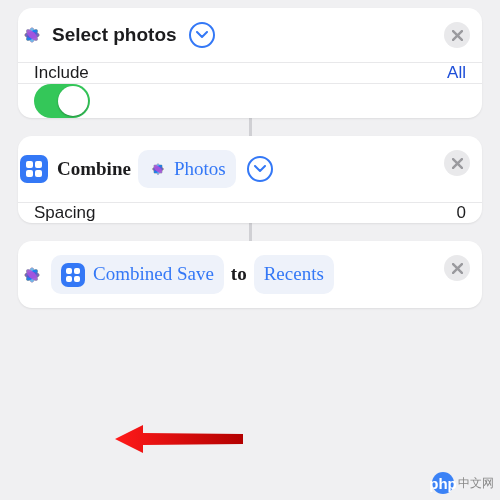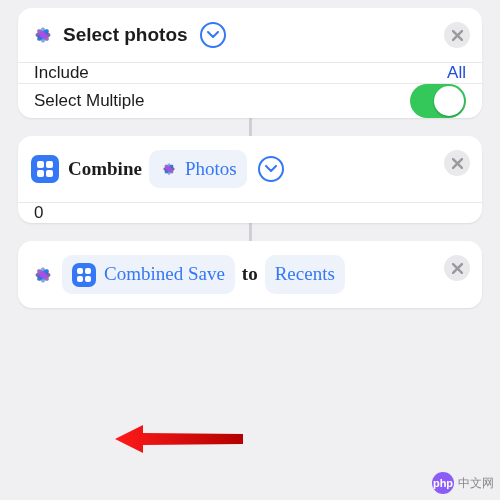--- a/index.html
+++ b/index.html
@@ -16,21 +16,21 @@
     .card {
       background: #fff;
       border-radius: 14px;
       box-shadow: 0 1px 2px rgba(0,0,0,0.08);
       overflow: hidden;
       position: relative;
     }
     .card-header {
       display: flex;
       align-items: center;
-      padding: 14px 13px;
+      padding: 14px 2px;
       gap: 8px;
       flex-wrap: wrap;
     }
     .row {
       display: flex;
       align-items: center;
       justify-content: space-between;
       padding: 0 16px;
       border-top: 1px solid #e8e8ea;
     }
@@ -163,29 +163,29 @@
       position: absolute;
       right: 6px;
       bottom: 6px;
       display: flex;
       align-items: center;
       gap: 4px;
       font-size: 12px;
       color: #888;
     }
     .watermark .php-logo {
-      background: #8b5cf6;
+      background: #3b82f6;
       color: #fff;
       border-radius: 50%;
       width: 22px;
       height: 22px;
       display: flex;
       align-items: center;
       justify-content: center;
-      font-size: 11px;
+      font-size: 15px;
       font-weight: bold;
     }
     .spacing-value { color: #1c1c1e; }
   </style>
 </head>
 <body>
 
 <div class="card">
   <div class="card-header">
     <span class="photos-icon">
@@ -212,21 +212,20 @@
       <svg width="11" height="11" viewBox="0 0 10 10">
           <path d="M1 1 L9 9 M9 1 L1 9" stroke="#9a9a9e" stroke-width="2.2" stroke-linecap="round"></path>
         </svg>
     </span>
   </div>
   <div class="row">
     <span class="row-label">Include</span>
     <span class="value-link">All</span>
   </div>
   <div class="row">
-    <span class="row-label">Select Multiple</span>
     <span class="toggle">
       <span class="toggle-knob"></span>
     </span>
   </div>
 </div>
 
 <div class="connector"></div>
 
 <div class="card">
   <div class="card-header flex-wrap-action">
@@ -261,20 +260,21 @@
           <path d="M1 1 L6 6 L11 1" stroke="#3478f6" stroke-width="2" fill="none" stroke-linecap="round" stroke-linejoin="round"></path>
         </svg>
     </span>
     <span class="close-icon">
       <svg width="11" height="11" viewBox="0 0 10 10">
           <path d="M1 1 L9 9 M9 1 L1 9" stroke="#9a9a9e" stroke-width="2.2" stroke-linecap="round"></path>
         </svg>
     </span>
   </div>
   <div class="row">
+    <span class="row-label">Spacing</span>
     <span class="spacing-value">0</span>
   </div>
 </div>
 
 <div class="connector"></div>
 
 <div class="card">
   <div class="card-header flex-wrap-action">
     <span class="photos-icon">
       <svg width="24" height="24" viewBox="0 0 24 24">

